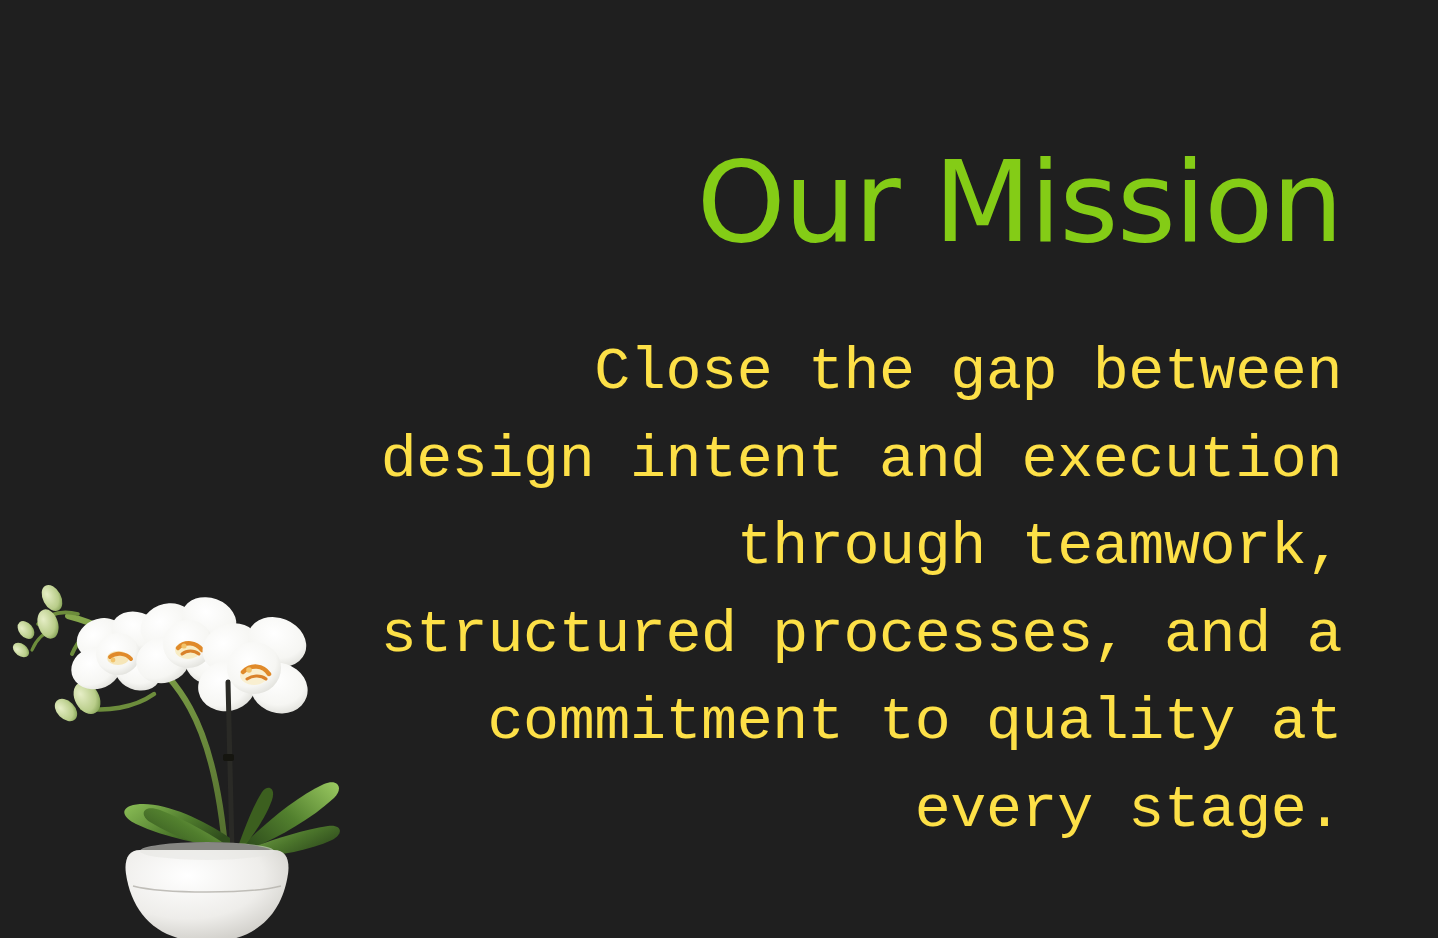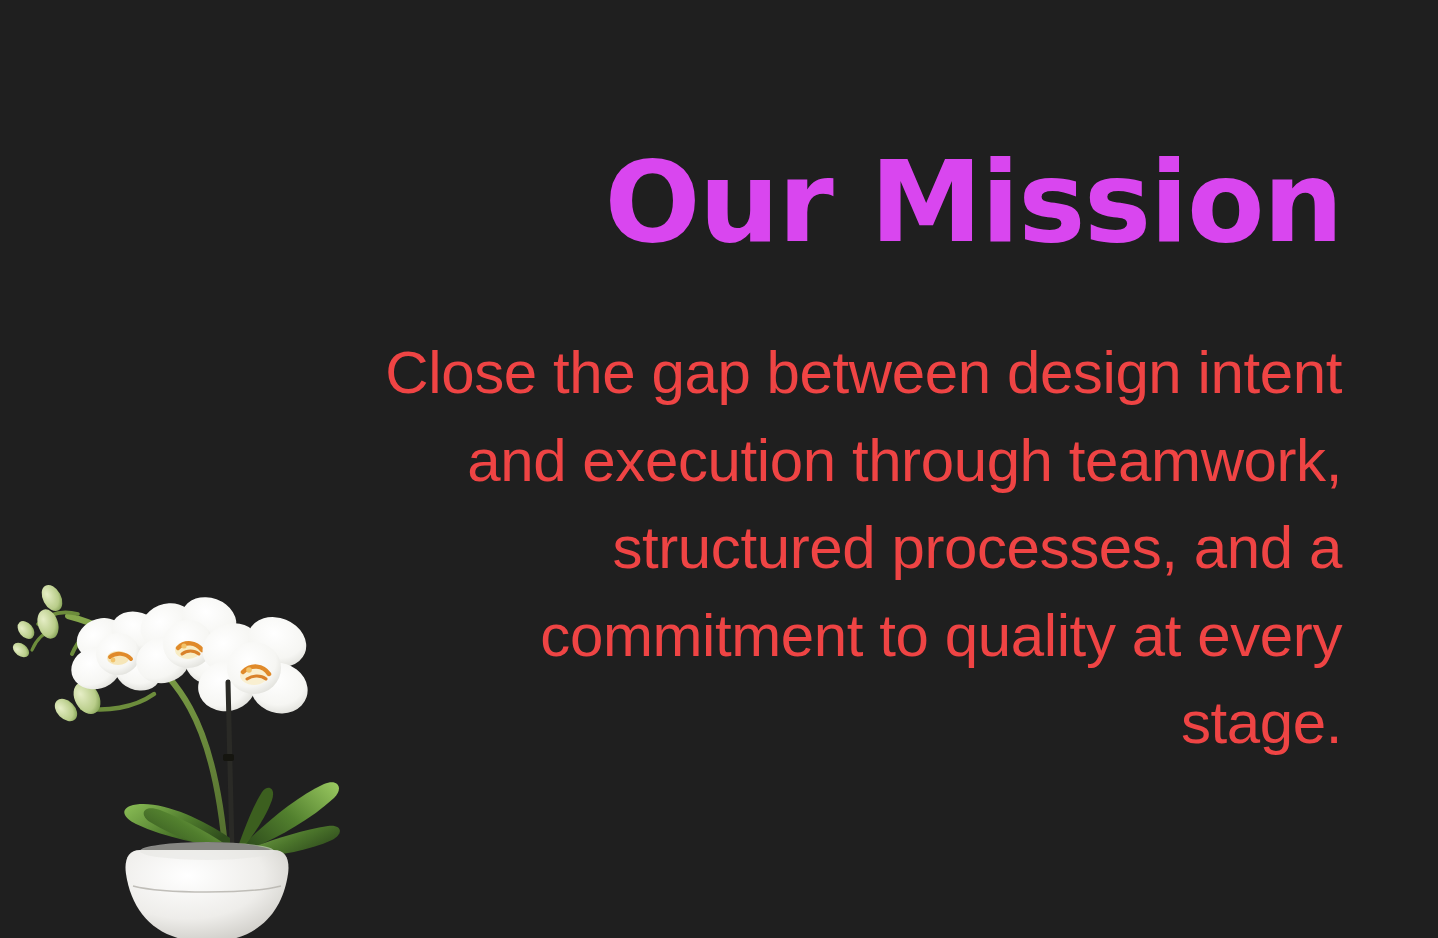--- a/index.html
+++ b/index.html
@@ -48,33 +48,33 @@
     justify-content:flex-start;
     align-items:flex-end;
     text-align:right;
     padding-top:146px;
   }
 
   .headline {
     font-family:"DejaVu Sans", sans-serif;
     font-size:113px;
     line-height:1.0;
-    font-weight:700;
-    color:#d946ef;
+    font-weight:400;
+    color:#84cc16;
     letter-spacing:-1.5px;
     white-space:nowrap;
   }
 
   .body-copy {
     margin-top:70px;
-    font-family:Liberation Sans, sans-serif;
+    font-family:Liberation Mono, monospace;
     font-size:60px;
     font-weight:300;
     line-height:1.46;
-    color:#ef4444;
+    color:#fde047;
     letter-spacing:-0.4px;
     max-width:975px;
     text-align:right;
   }
 </style>
 </head>
 <body>
 
 <div class="slide">
 

